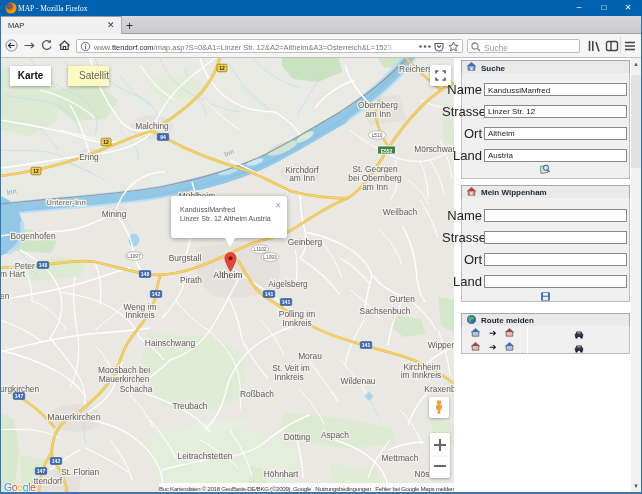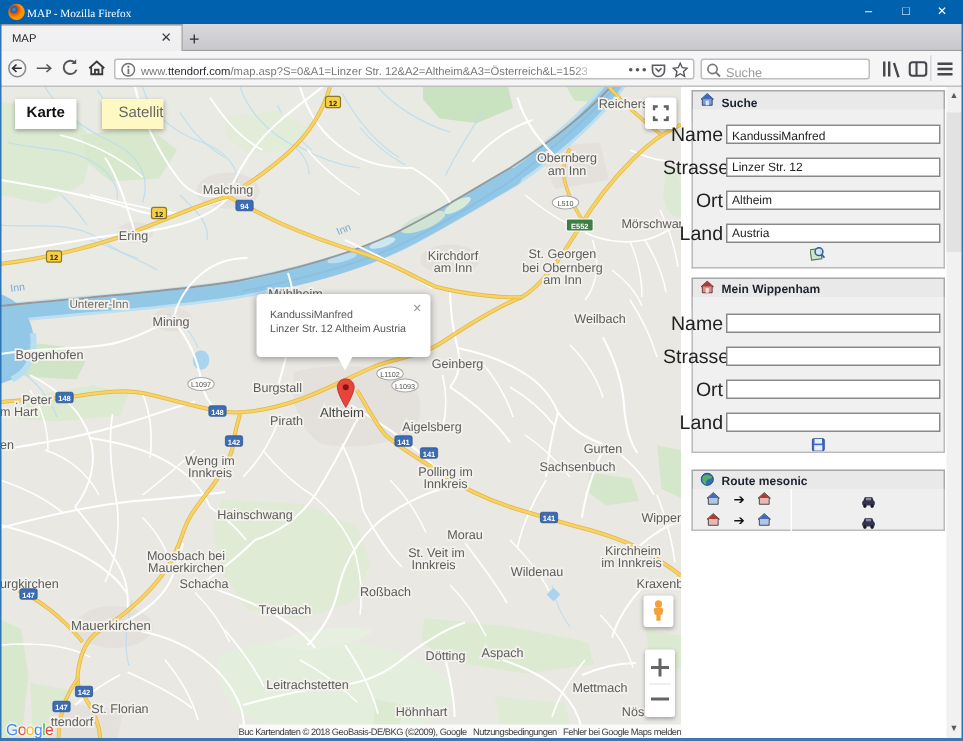--- a/index.html
+++ b/index.html
@@ -444,21 +444,21 @@
   <div class="flabel" style="left:-19px;top:10px;">Name</div>
     <div class="finput" style="top:11px;"></div>
   <div class="flabel" style="left:-19px;top:32px;">Strasse</div>
     <div class="finput" style="top:33px;"></div>
   <div class="flabel" style="left:-19px;top:54px;">Ort</div>
     <div class="finput" style="top:55px;"></div>
   <div class="flabel" style="left:-19px;top:76px;">Land</div>
     <div class="finput" style="top:77px;"></div>
 </div>
 <div class="hdr abs" style="top:312.5px;">
-    <span>Route mesonic</span>
+    <span>Route melden</span>
   </div>
 <div class="rows abs" style="top:325.5px;height:28px;"></div>
 
 <svg class="abs" style="left:467px;top:62px" width="9" height="9" viewBox="0 0 11 11">
  <path d="M5.5,0.5 L10.5,5 H9.5 V10 H1.5 V5 H0.5 Z" fill="#7b9fd4" stroke="#26355c" stroke-width="0.7"></path>
  <path d="M5.5,0.8 L10,4.8 H1 Z" fill="#3f6cc0"></path>
  <rect x="4.2" y="6.2" width="2.6" height="3.8" fill="#dde6f4"></rect>
 </svg>
 <svg class="abs" style="left:467px;top:187px" width="9" height="9" viewBox="0 0 11 11">
  <path d="M5.5,0.5 L10.5,5 H9.5 V10 H1.5 V5 H0.5 Z" fill="#d4928c" stroke="#5c2626" stroke-width="0.7"></path>

